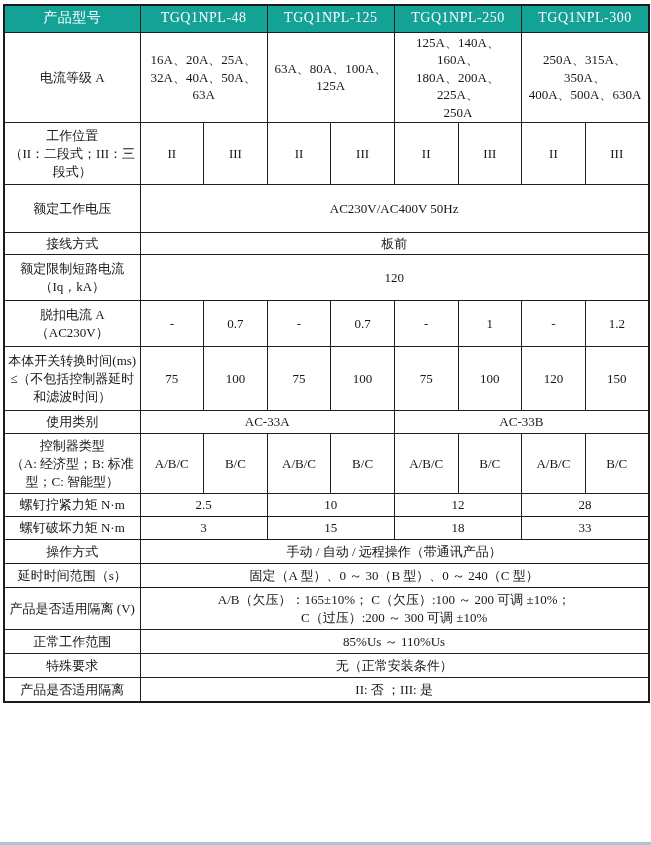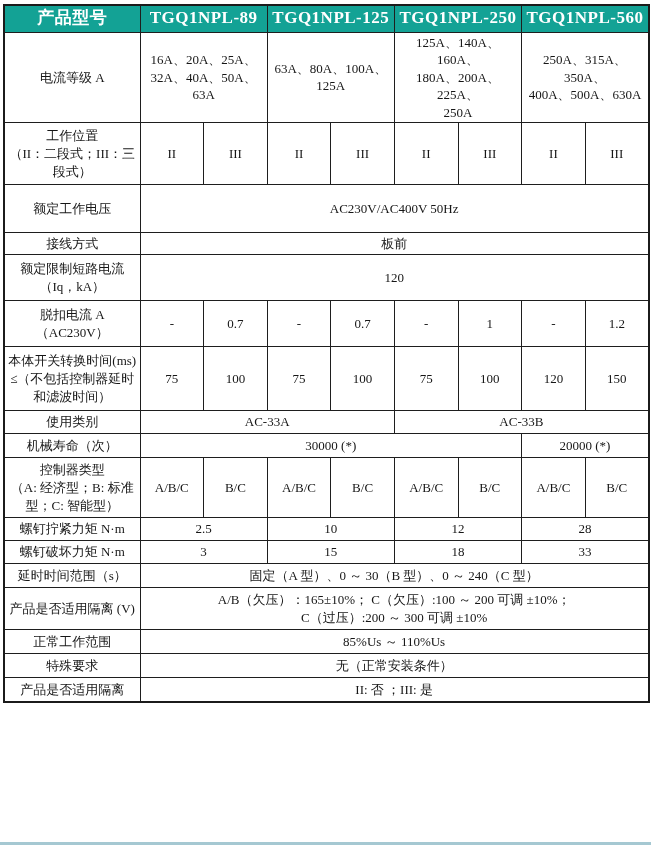--- a/index.html
+++ b/index.html
@@ -31,22 +31,22 @@
     font-size: 13px;
     line-height: 1.35;
     color: #161616;
     padding: 1px 3px;
     white-space: pre-line;
     overflow: hidden;
   }
   table.spec th.prod, table.spec th.corner {
     background: #13a295;
     color: #ffffff;
-    font-weight: bold;
-    font-size: 17px;
+    font-weight: normal;
+    font-size: 14px;
     letter-spacing: 0.5px;
   }
   td.lbl {
     font-size: 13px;
   }
   .footer-strip {
     position: absolute;
     left: 0;
     bottom: 0;
     width: 651px;
@@ -60,24 +60,24 @@
 <div class="page">
   <table class="spec">
     <colgroup>
       <col style="width:136px">
       <col span="8" style="width:63.6px">
     </colgroup>
 
     <tbody>
         <tr style="height:27px">
       <th class="corner">产品型号</th>
-      <th class="prod" colspan="2">TGQ1NPL-89</th>
+      <th class="prod" colspan="2">TGQ1NPL-48</th>
       <th class="prod" colspan="2">TGQ1NPL-125</th>
       <th class="prod" colspan="2">TGQ1NPL-250</th>
-      <th class="prod" colspan="2">TGQ1NPL-560</th>
+      <th class="prod" colspan="2">TGQ1NPL-300</th>
     </tr>
 
     <tr style="height:76px">
       <td class="lbl">电流等级 A</td>
       <td colspan="2">16A、20A、25A、
 32A、40A、50A、63A</td>
       <td colspan="2">63A、80A、100A、
 125A</td>
       <td colspan="2">125A、140A、160A、
 180A、200A、225A、
@@ -144,25 +144,20 @@
       <td>150</td>
     </tr>
 
     <tr style="height:23px">
       <td class="lbl">使用类别</td>
       <td colspan="4">AC-33A</td>
       <td colspan="4">AC-33B</td>
     </tr>
 
 
-    <tr style="height:24px">
-      <td class="lbl">机械寿命（次）</td>
-      <td colspan="6">30000 (*)</td>
-      <td colspan="2">20000 (*)</td>
-    </tr>
 
     <tr style="height:60px">
       <td class="lbl">控制器类型
 （A: 经济型；B: 标准型；C: 智能型）</td>
       <td>A/B/C</td>
       <td>B/C</td>
       <td>A/B/C</td>
       <td>B/C</td>
       <td>A/B/C</td>
       <td>B/C</td>
@@ -179,20 +174,24 @@
     </tr>
 
     <tr style="height:23px">
       <td class="lbl">螺钉破坏力矩 N·m</td>
       <td colspan="2">3</td>
       <td colspan="2">15</td>
       <td colspan="2">18</td>
       <td colspan="2">33</td>
     </tr>
 
+    <tr style="height:24px">
+      <td class="lbl">操作方式</td>
+      <td colspan="8">手动 / 自动 / 远程操作（带通讯产品）</td>
+    </tr>
 
     <tr style="height:24px">
       <td class="lbl">延时时间范围（s）</td>
       <td colspan="8">固定（A 型）、0 ～ 30（B 型）、0 ～ 240（C 型）</td>
     </tr>
 
     <tr style="height:42px">
       <td class="lbl">产品是否适用隔离 (V)</td>
       <td colspan="8">A/B（欠压）：165±10%；  C（欠压）:100 ～ 200 可调 ±10%；
 C（过压）:200 ～ 300 可调 ±10%</td>

